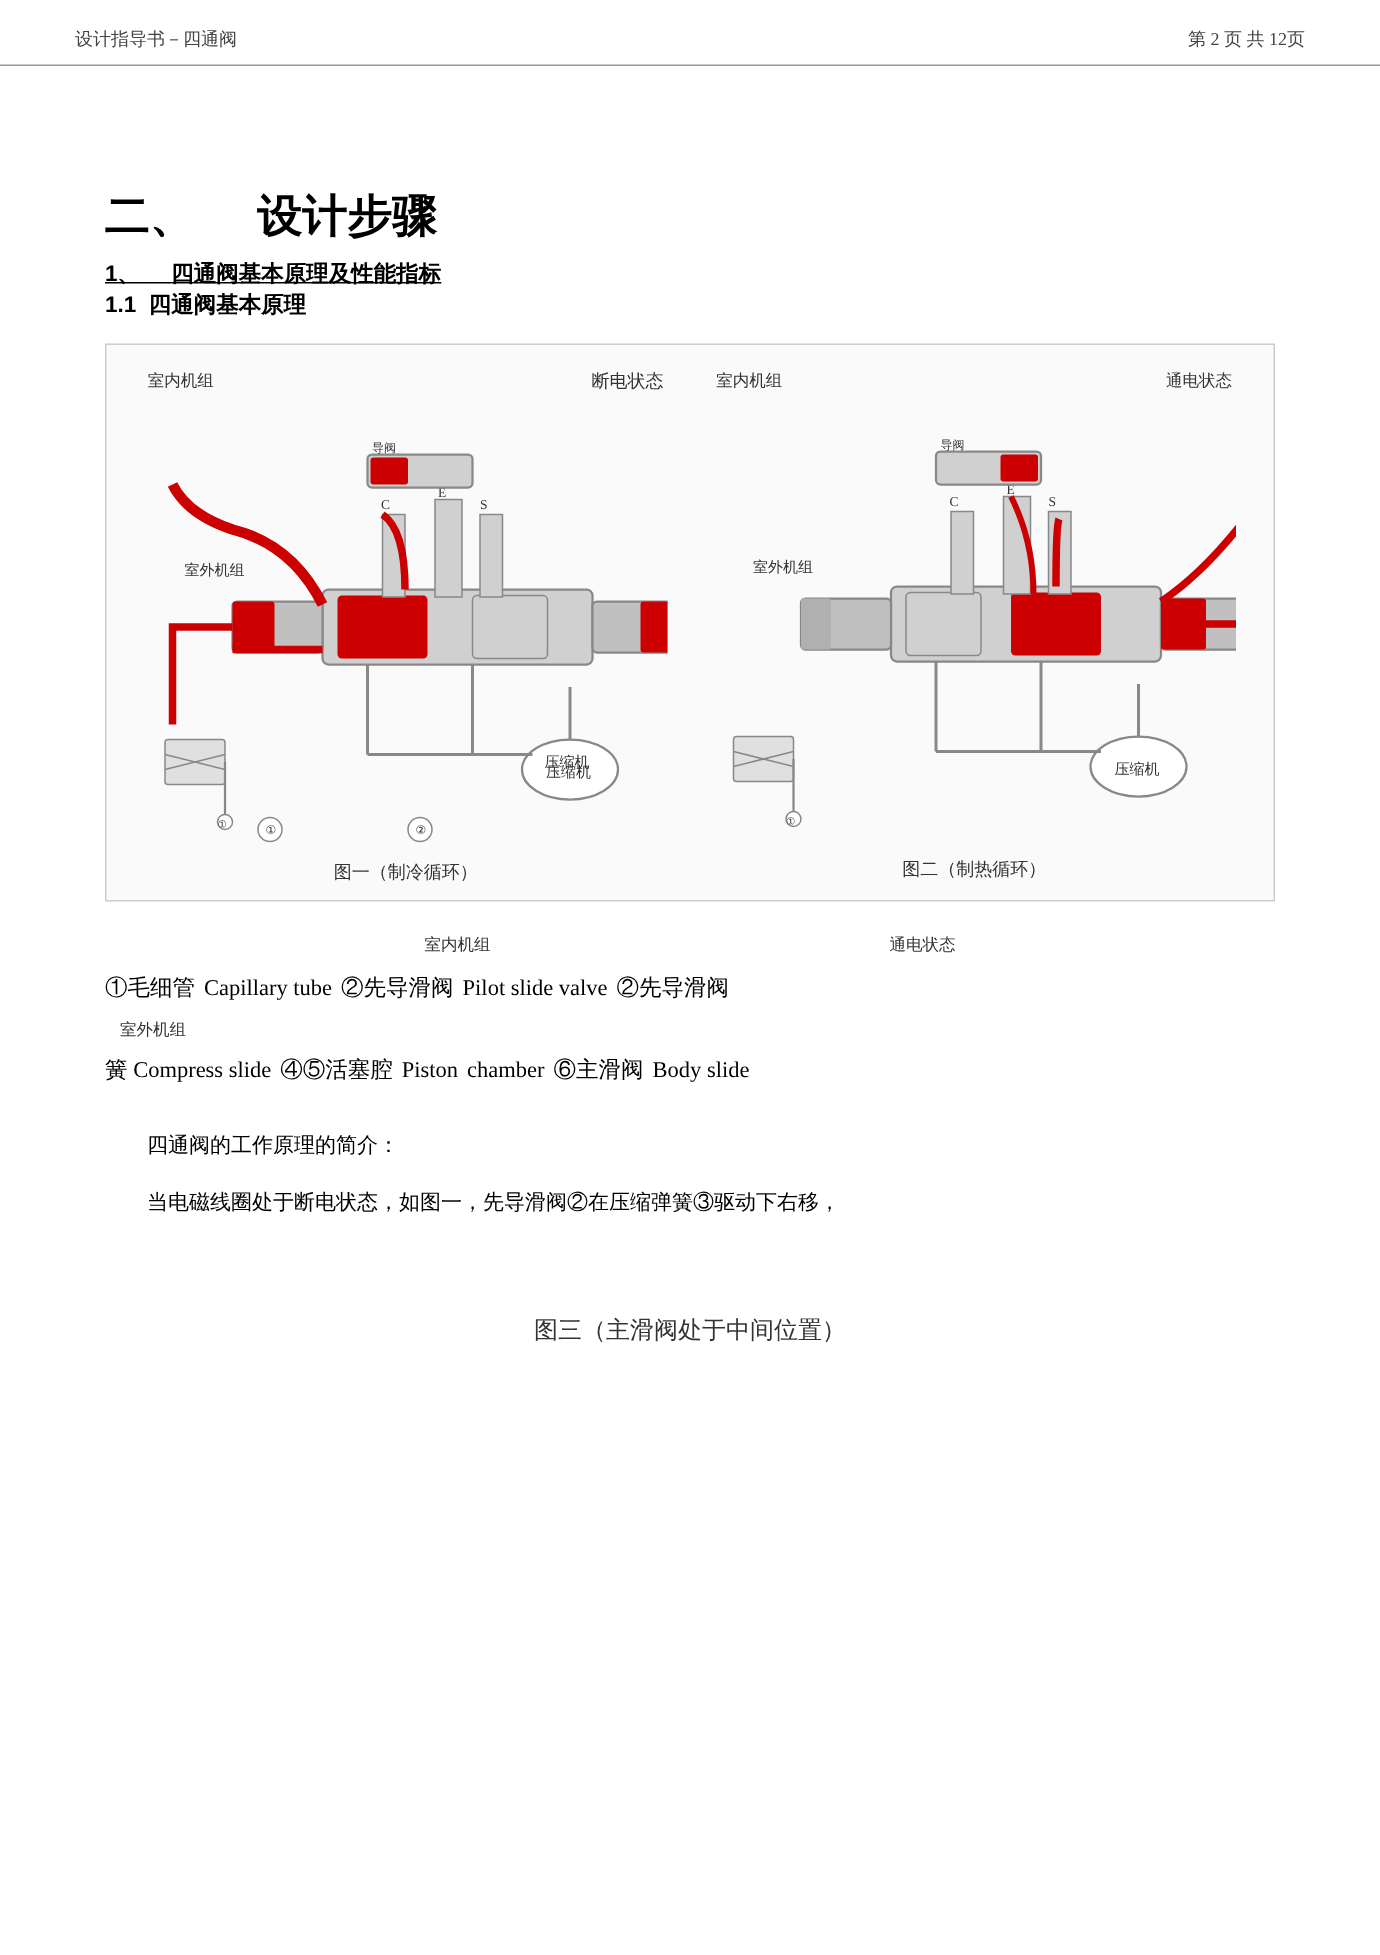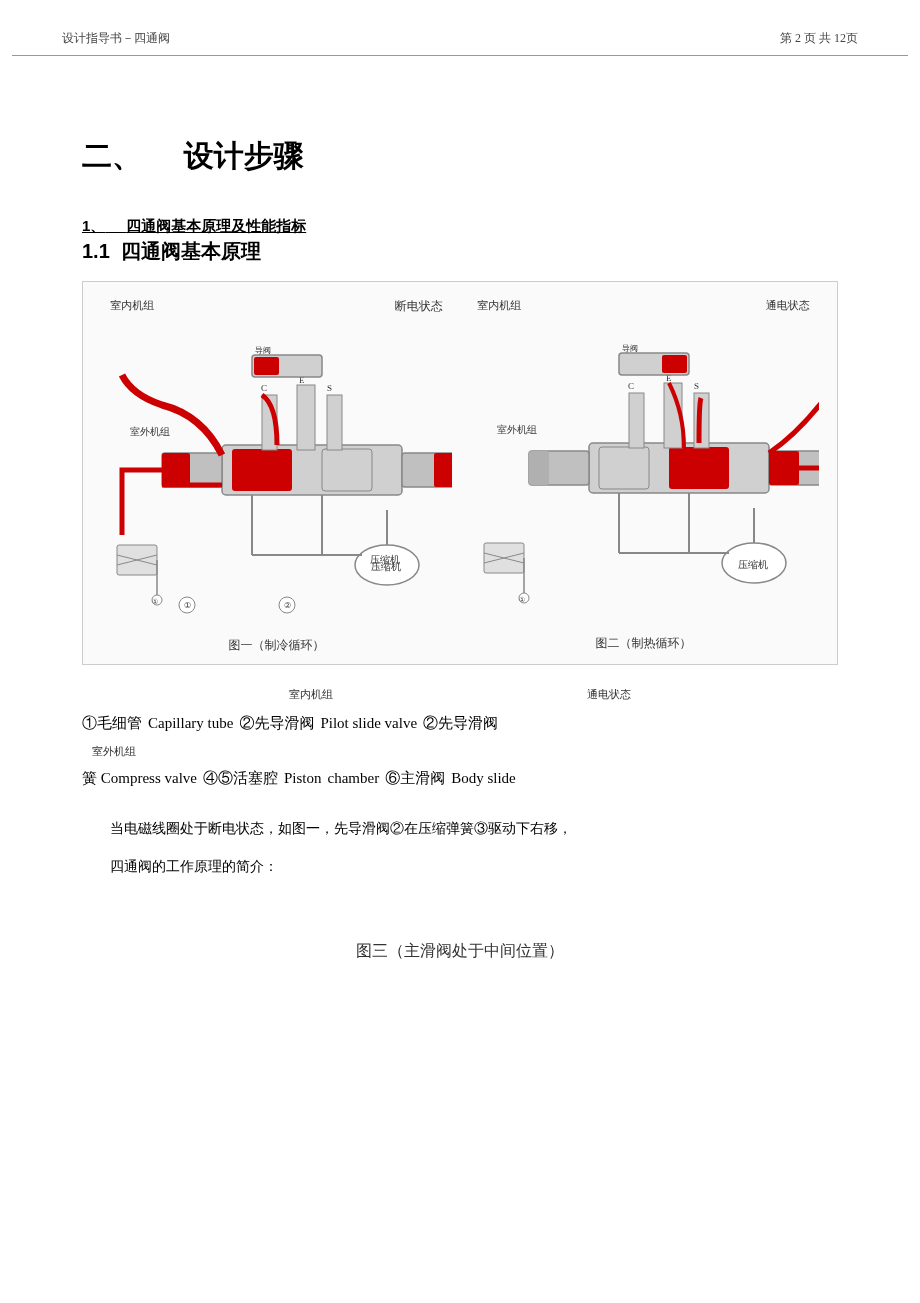--- a/index.html
+++ b/index.html
@@ -7,51 +7,51 @@
       width: 920px;
       min-height: 1303px;
       background: #fff;
       font-family: "SimSun", "宋体", serif;
       font-size: 14px;
       color: #000;
     }
     .page {
       width: 920px;
       min-height: 1303px;
-      padding: 12px;
+      padding: 0;
       position: relative;
     }
     .header {
       display: flex;
       justify-content: space-between;
       align-items: center;
       padding: 18px 50px 8px 50px;
       border-bottom: 1px solid #999;
       font-size: 12px;
       color: #444;
     }
     .content {
       padding: 20px 70px 30px 70px;
     }
     .section-title {
       font-size: 30px;
       font-weight: bold;
       margin-top: 60px;
-      margin-bottom: 40px;
+      margin-bottom: 8px;
       font-family: "SimHei", "黑体", sans-serif;
     }
     .subsection-title {
       font-size: 15px;
       font-weight: bold;
       margin-bottom: 2px;
       font-family: "SimHei", "黑体", sans-serif;
       text-decoration: underline;
     }
     .sub-sub-title {
-      font-size: 20px;
+      font-size: 15px;
       font-weight: bold;
       margin-bottom: 16px;
       font-family: "SimHei", "黑体", sans-serif;
     }
     .diagram-container {
       display: flex;
       justify-content: space-around;
       align-items: flex-start;
       border: 1px solid #ccc;
       padding: 16px 10px 10px 10px;
@@ -71,21 +71,21 @@
       padding: 0 10px;
     }
     .diagram-svg-wrapper {
       width: 100%;
       display: flex;
       justify-content: center;
     }
     .diagram-caption {
       font-size: 12px;
       text-align: center;
-      margin-top: 12px;
+      margin-top: 0;
       color: #333;
     }
     .parts-description {
       margin-top: 10px;
       margin-bottom: 14px;
       line-height: 2.0;
       font-size: 15px;
     }
     .parts-line {
       display: flex;
@@ -296,35 +296,35 @@
         <span>②先导滑阀</span>
         <span>Pilot slide valve</span>
         <span>②先导滑阀</span>
       </div>
 
       <div style="font-size:11px;color:#333;margin-left:10px;">
         <span>室外机组</span>
       </div>
 
       <div class="parts-line">
-        <span>簧  Compress valve</span>
+        <span>簧  Compress slide</span>
         <span>④⑤活塞腔</span>
         <span>Piston</span>
         <span>chamber</span>
         <span>⑥主滑阀</span>
         <span>Body  slide</span>
       </div>
 
     </div>
 
     <div style="margin-top:20px;">
       <div class="body-text">
+        <span>四通阀的工作原理的简介：</span>
+      </div>
+      <div class="body-text">
         <span>当电磁线圈处于断电状态，如图一，先导滑阀②在压缩弹簧③驱动下右移，</span>
-      </div>
-      <div class="body-text">
-        <span>四通阀的工作原理的简介：</span>
       </div>
     </div>
 
     <div class="figure-caption-bottom" style="margin-top:60px;">图三（主滑阀处于中间位置）</div>
 
   </div>
 </div>
 
 </body></html>

